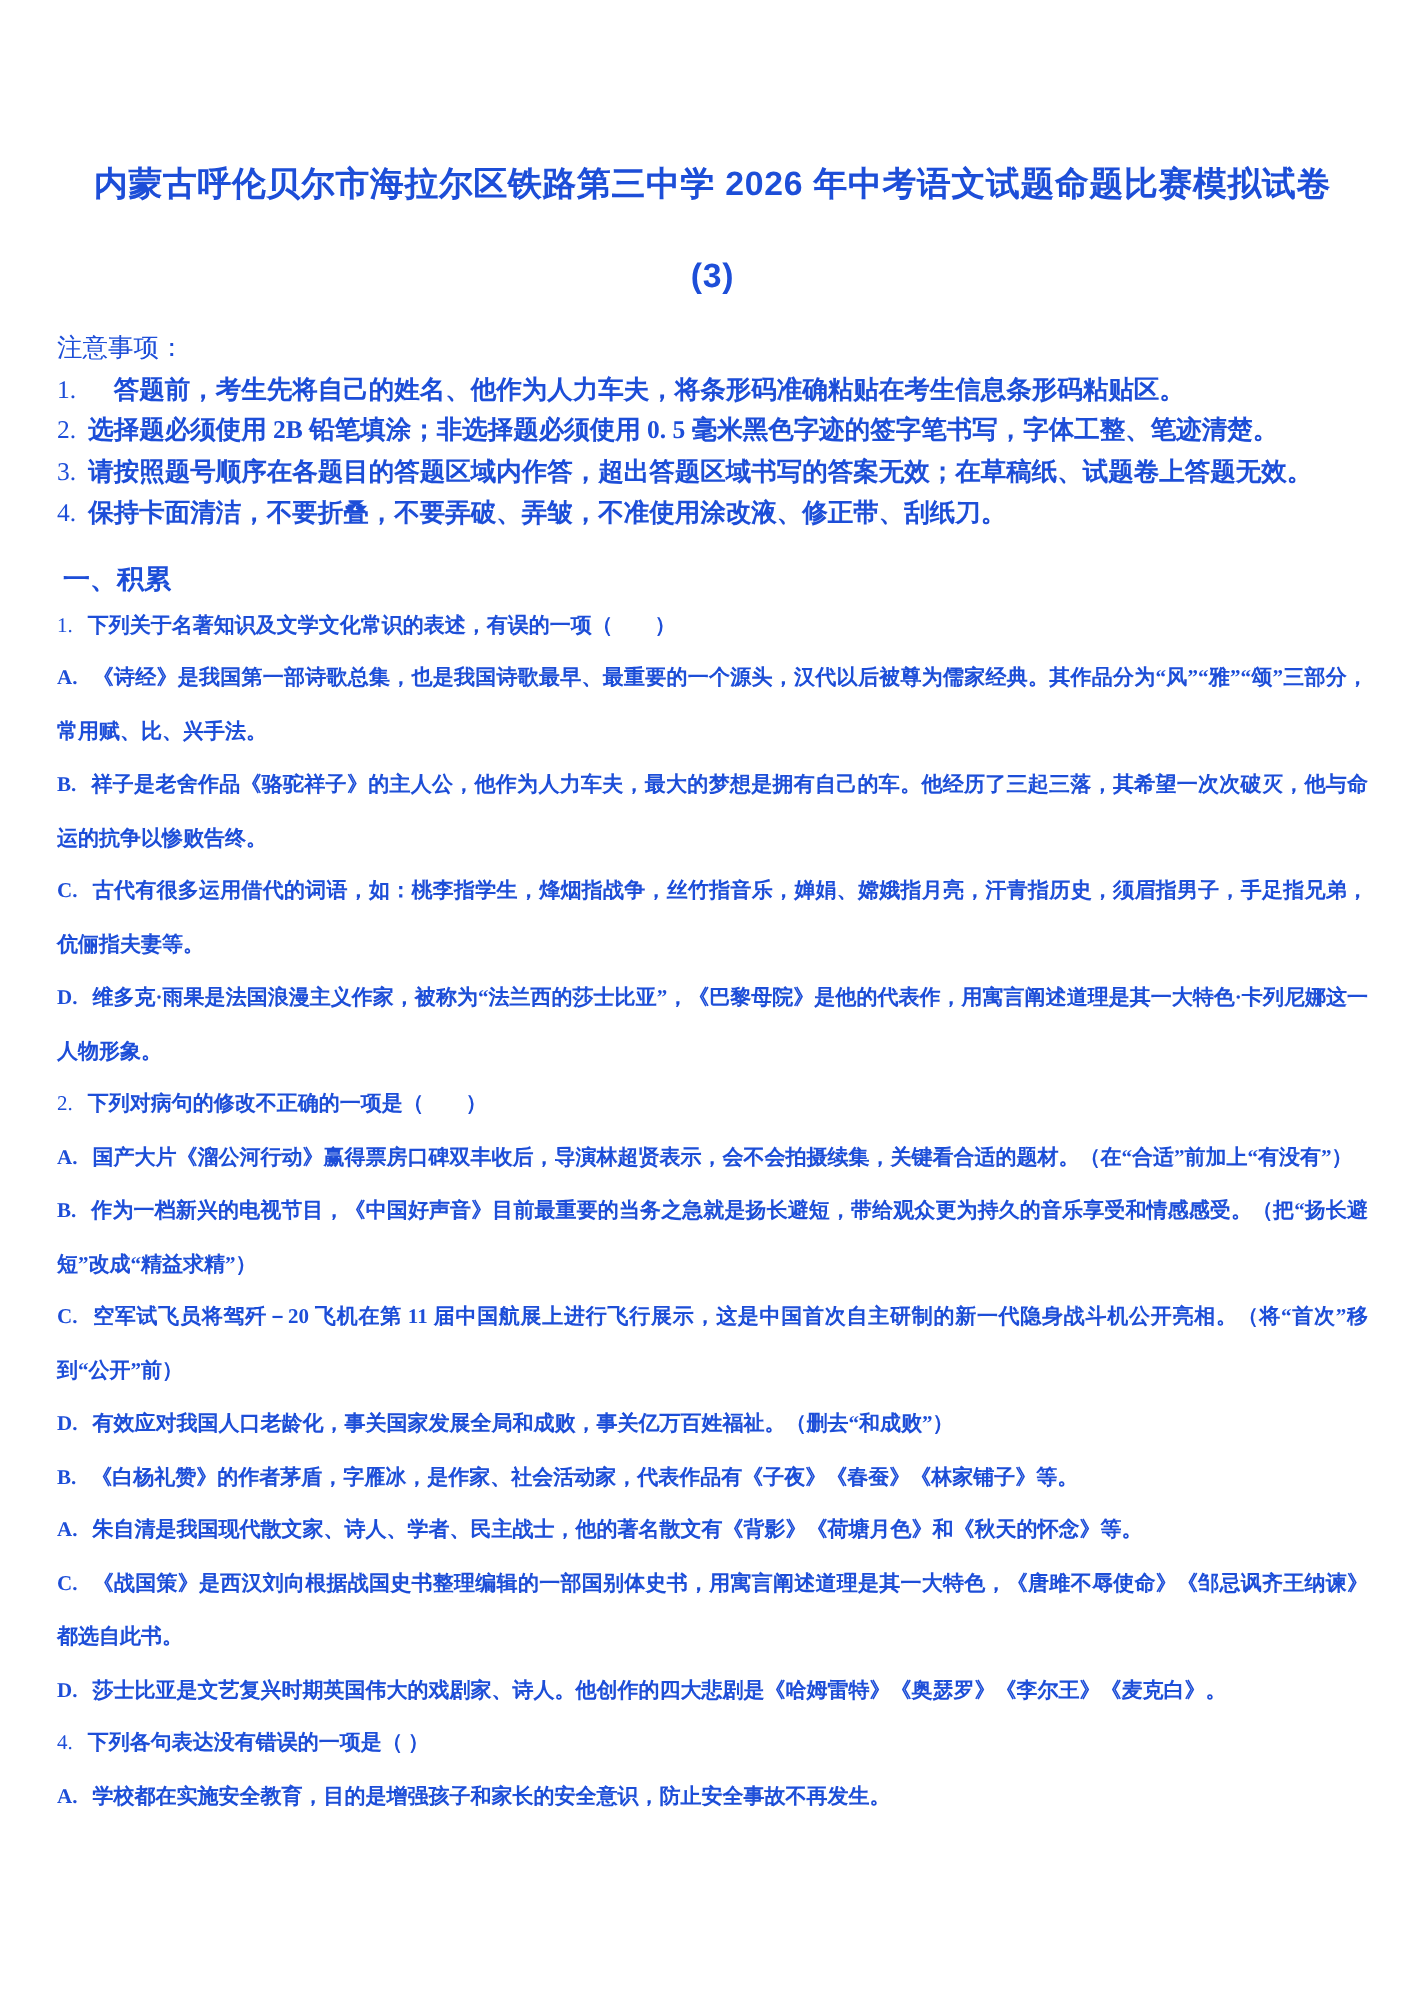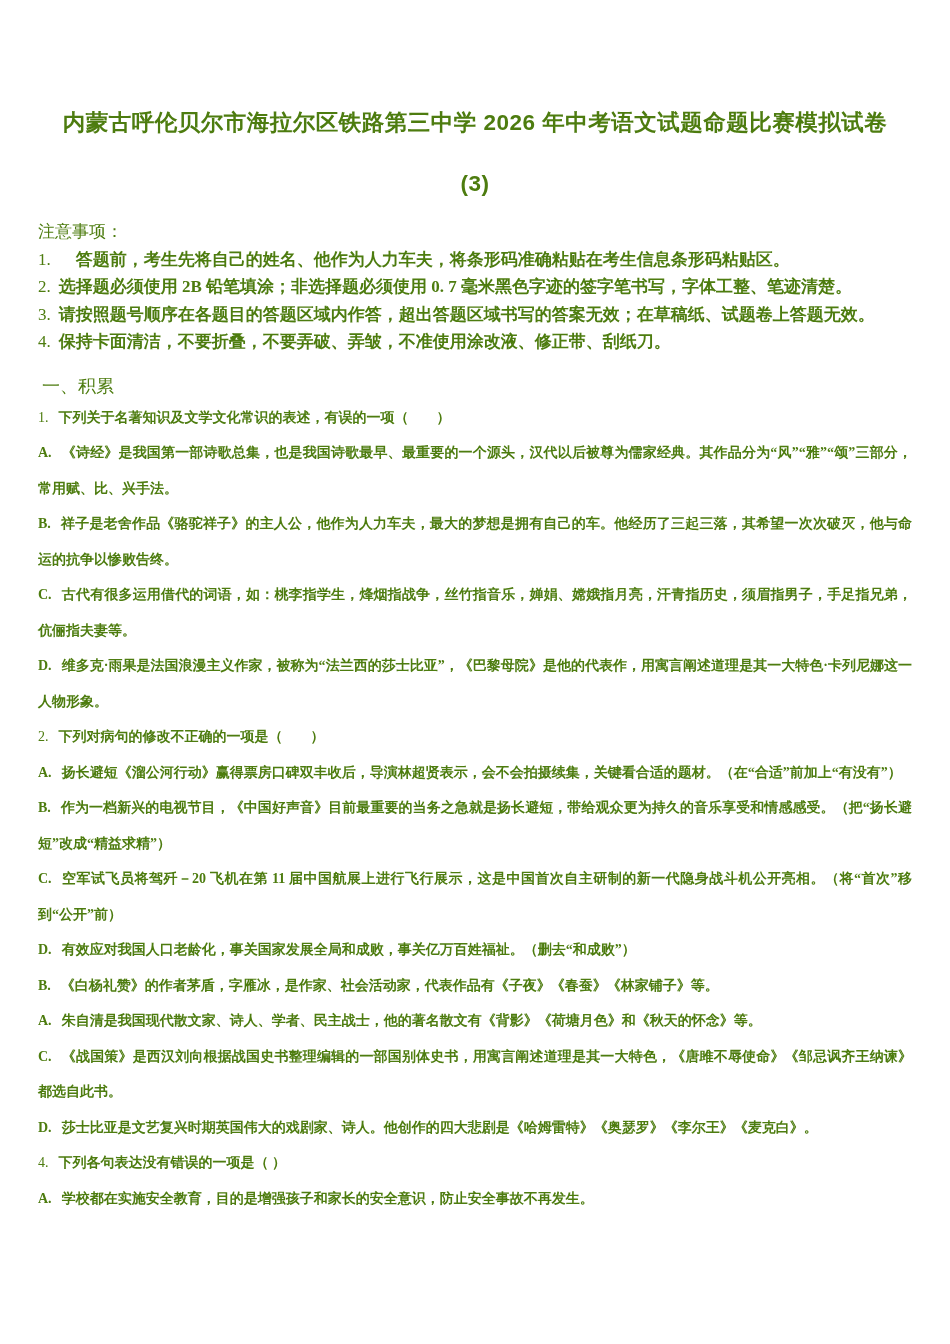--- a/index.html
+++ b/index.html
@@ -6,21 +6,21 @@
     margin: 0;
     padding: 0;
     background: #ffffff;
   }
   .page {
     position: relative;
     width: 950px;
     height: 1344px;
     margin: 0 auto;
     background: #ffffff;
-    color: #4d7c0f;
+    color: #1d4ed8;
     box-sizing: border-box;
     padding: 0 38px;
     overflow: hidden;
     font-family: "Liberation Serif", serif;
   }
   .title {
     margin: 0;
     padding-top: 92px;
     font-size: 22.5px;
     line-height: 61px;
@@ -44,21 +44,21 @@
   }
   .notice .num {
     font-weight: 400;
     font-family: "Liberation Serif", serif;
     margin-right: 8px;
   }
   .section-heading {
     margin: 16px 0 0 4px;
     font-size: 18px;
     line-height: 28px;
-    font-weight: 400;
+    font-weight: 700;
   }
   .q p {
     margin: 0;
     font-size: 14px;
     line-height: 35.5px;
     font-weight: 600;
     text-align: justify;
   }
   .q .qnum {
     font-weight: 400;
@@ -77,38 +77,38 @@
 <div class="page">
 
   <h1 class="title">
     <span>内蒙古呼伦贝尔市海拉尔区铁路第三中学 2026 年中考语文试题命题比赛模拟试卷</span><br>
     <span>(3)</span>
   </h1>
 
   <div class="notice">
     <p class="notice-heading">注意事项：</p>
     <p><span class="num">1.</span><span>　答题前，考生先将自己的姓名、他作为人力车夫，将条形码准确粘贴在考生信息条形码粘贴区。</span></p>
-    <p><span class="num">2.</span><span>选择题必须使用 2B 铅笔填涂；非选择题必须使用 0. 7 毫米黑色字迹的签字笔书写，字体工整、笔迹清楚。</span></p>
+    <p><span class="num">2.</span><span>选择题必须使用 2B 铅笔填涂；非选择题必须使用 0. 5 毫米黑色字迹的签字笔书写，字体工整、笔迹清楚。</span></p>
     <p><span class="num">3.</span><span>请按照题号顺序在各题目的答题区域内作答，超出答题区域书写的答案无效；在草稿纸、试题卷上答题无效。</span></p>
     <p><span class="num">4.</span><span>保持卡面清洁，不要折叠，不要弄破、弄皱，不准使用涂改液、修正带、刮纸刀。</span></p>
   </div>
 
   <p class="section-heading">一、积累</p>
 
   <div class="q">
     <p><span class="qnum">1.</span><span>下列关于名著知识及文学文化常识的表述，有误的一项（　　）</span></p>
     <p><span class="olabel">A.</span><span>《诗经》是我国第一部诗歌总集，也是我国诗歌最早、最重要的一个源头，汉代以后被尊为儒家经典。其作品分为“风”“雅”“颂”三部分，常用赋、比、兴手法。</span></p>
     <p><span class="olabel">B.</span><span>祥子是老舍作品《骆驼祥子》的主人公，他作为人力车夫，最大的梦想是拥有自己的车。他经历了三起三落，其希望一次次破灭，他与命运的抗争以惨败告终。</span></p>
     <p><span class="olabel">C.</span><span>古代有很多运用借代的词语，如：桃李指学生，烽烟指战争，丝竹指音乐，婵娟、嫦娥指月亮，汗青指历史，须眉指男子，手足指兄弟，伉俪指夫妻等。</span></p>
     <p><span class="olabel">D.</span><span>维多克·雨果是法国浪漫主义作家，被称为“法兰西的莎士比亚”，《巴黎母院》是他的代表作，用寓言阐述道理是其一大特色·卡列尼娜这一人物形象。</span></p>
   </div>
 
   <div class="q">
     <p><span class="qnum">2.</span><span>下列对病句的修改不正确的一项是（　　）</span></p>
-    <p><span class="olabel">A.</span><span>扬长避短《溜公河行动》赢得票房口碑双丰收后，导演林超贤表示，会不会拍摄续集，关键看合适的题材。（在“合适”前加上“有没有”）</span></p>
+    <p><span class="olabel">A.</span><span>国产大片《溜公河行动》赢得票房口碑双丰收后，导演林超贤表示，会不会拍摄续集，关键看合适的题材。（在“合适”前加上“有没有”）</span></p>
     <p><span class="olabel">B.</span><span>作为一档新兴的电视节目，《中国好声音》目前最重要的当务之急就是扬长避短，带给观众更为持久的音乐享受和情感感受。（把“扬长避短”改成“精益求精”）</span></p>
     <p><span class="olabel">C.</span><span>空军试飞员将驾歼－20 飞机在第 11 届中国航展上进行飞行展示，这是中国首次自主研制的新一代隐身战斗机公开亮相。（将“首次”移到“公开”前）</span></p>
     <p><span class="olabel">D.</span><span>有效应对我国人口老龄化，事关国家发展全局和成败，事关亿万百姓福祉。（删去“和成败”）</span></p>
   </div>
 
   <div class="q">
     <p><span class="olabel">B.</span><span>《白杨礼赞》的作者茅盾，字雁冰，是作家、社会活动家，代表作品有《子夜》《春蚕》《林家铺子》等。</span></p>
     <p><span class="olabel">A.</span><span>朱自清是我国现代散文家、诗人、学者、民主战士，他的著名散文有《背影》《荷塘月色》和《秋天的怀念》等。</span></p>
     <p><span class="olabel">C.</span><span>《战国策》是西汉刘向根据战国史书整理编辑的一部国别体史书，用寓言阐述道理是其一大特色，《唐雎不辱使命》《邹忌讽齐王纳谏》都选自此书。</span></p>
     <p><span class="olabel">D.</span><span>莎士比亚是文艺复兴时期英国伟大的戏剧家、诗人。他创作的四大悲剧是《哈姆雷特》《奥瑟罗》《李尔王》《麦克白》。</span></p>

